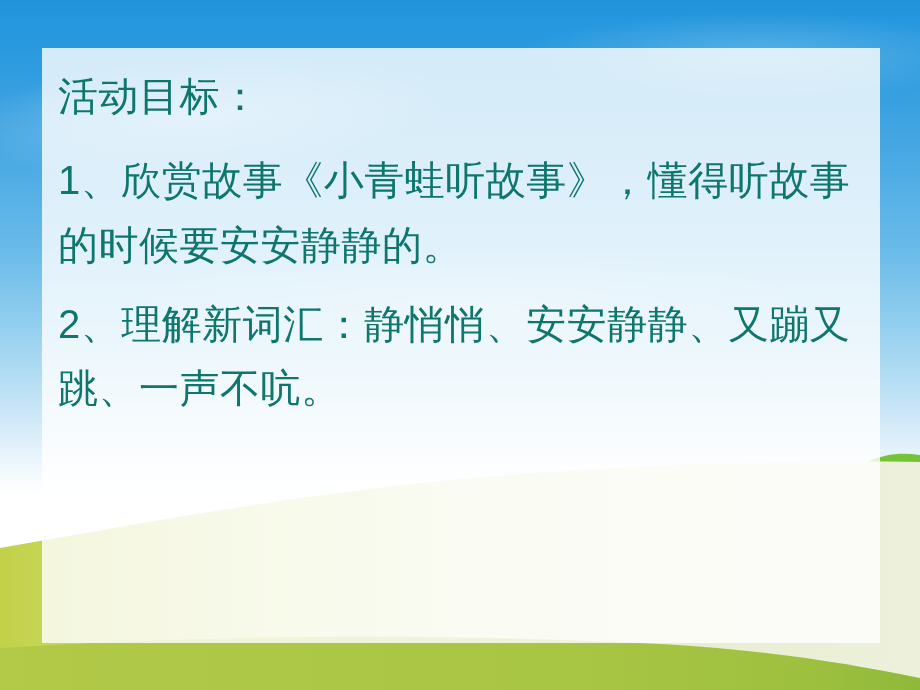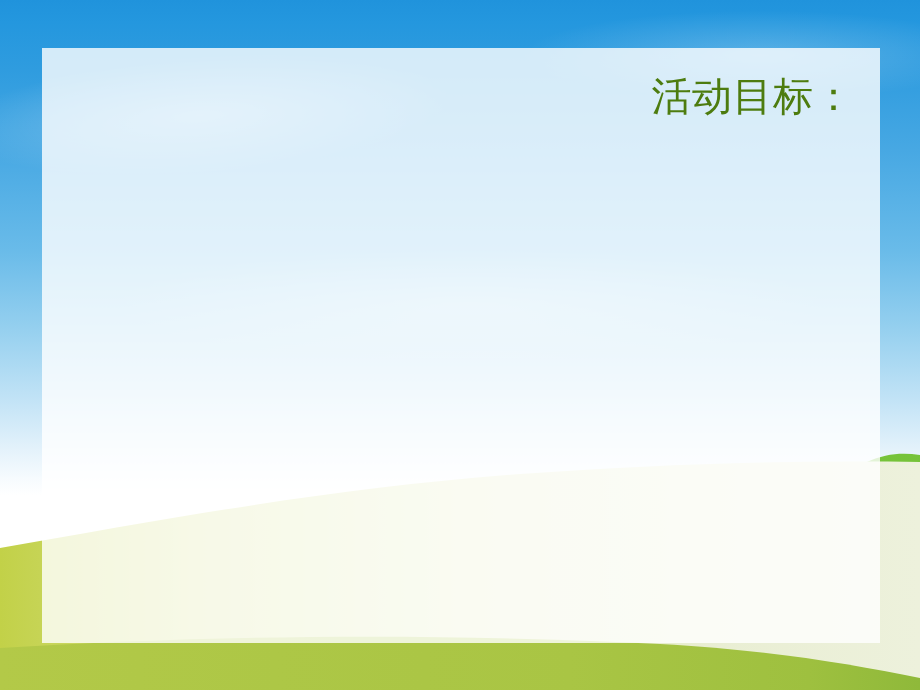--- a/index.html
+++ b/index.html
@@ -75,25 +75,24 @@
     left: 42px;
     top: 48px;
     width: 838px;
     height: 595px;
     background: rgba(255,255,255,0.80);
     box-sizing: border-box;
     padding: 22px 26px 0 8px;
   }
 
   .text-body {
-    color: #4d7c0f;
+    color: #0f766e;
     font-size: 40px;
     line-height: 1.62;
     letter-spacing: 0.5px;
-    text-align: right;
   }
 
   .obj-title {
     font-size: 40px;
     line-height: 1.3;
     margin: 0 0 26px 0;
     padding-left: 8px;
     white-space: nowrap;
   }
 
@@ -148,19 +147,21 @@
       <path d="M 0,648 C 200,636 420,632 660,644 C 770,650 850,664 920,678 L 920,690 L 0,690 Z" fill="url(#gradHillBottom)"></path>
     </svg>
   </div>
 
   <div id="content-panel">
 
     <div class="text-body">
 
       <div class="obj-title">活动目标：</div>
 
+      <div class="obj-item">1、欣赏故事《小青蛙听故事》，懂得听故事的时候要安安静静的。</div>
 
+      <div class="obj-item">2、理解新词汇：静悄悄、安安静静、又蹦又跳、一声不吭。</div>
 
 
     </div>
   </div>
 
 </div>
 
 </body></html>

